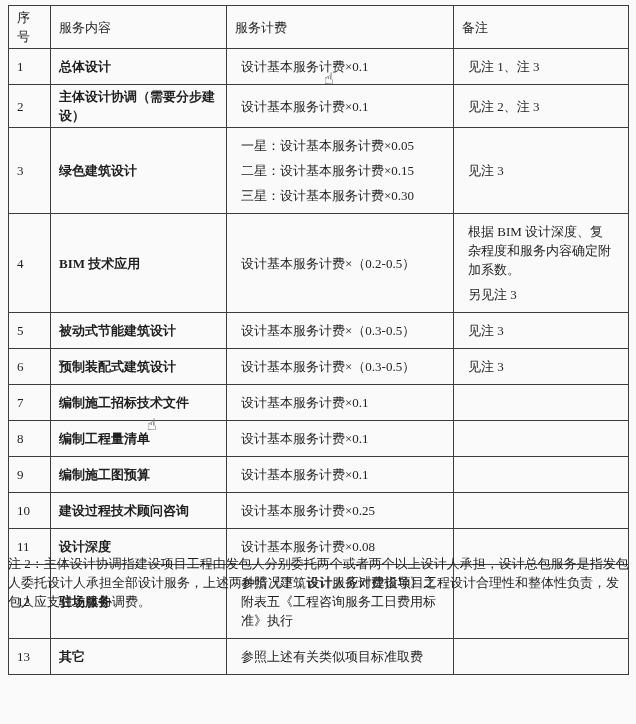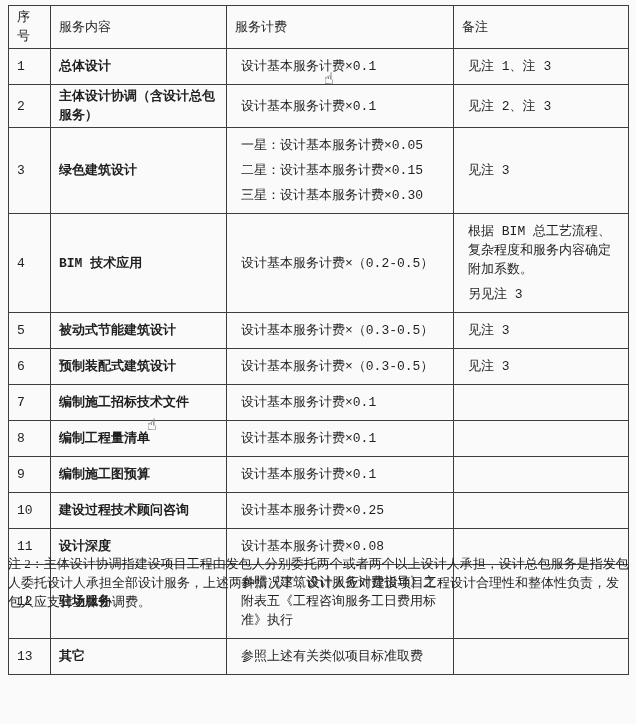--- a/index.html
+++ b/index.html
@@ -19,21 +19,20 @@
     position: absolute;
     inset: 0;
   }
   .fee-table {
     position: absolute;
     left: 8px;
     top: 5px;
     width: 620px;
     border-collapse: collapse;
     table-layout: fixed;
-    font-family: Liberation Mono, monospace;
   }
   .fee-table th,
   .fee-table td {
     border: 1px solid #3d3d3d;
     padding: 2px 8px;
     font-size: 13px;
     line-height: 19px;
     text-align: left;
     vertical-align: middle;
     font-weight: normal;
@@ -99,21 +98,21 @@
           <td class="col-service">总体设计</td>
           <td class="col-fee">
             <div class="fee-line">设计基本服务计费×0.1</div>
           </td>
           <td class="col-note">
             <div class="note-line">见注 1、注 3</div>
           </td>
         </tr>
         <tr style="height: 43px;">
           <td class="col-no">2</td>
-          <td class="col-service">主体设计协调（含设计总包服务）</td>
+          <td class="col-service">主体设计协调（需要分步建设）</td>
           <td class="col-fee">
             <div class="fee-line">设计基本服务计费×0.1</div>
           </td>
           <td class="col-note">
             <div class="note-line">见注 2、注 3</div>
           </td>
         </tr>
         <tr style="height: 57px;">
           <td class="col-no">3</td>
           <td class="col-service">绿色建筑设计</td>
@@ -126,21 +125,21 @@
             <div class="note-line">见注 3</div>
           </td>
         </tr>
         <tr style="height: 80px;">
           <td class="col-no">4</td>
           <td class="col-service">BIM 技术应用</td>
           <td class="col-fee">
             <div class="fee-line">设计基本服务计费×（0.2-0.5）</div>
           </td>
           <td class="col-note">
-            <div class="note-line">根据 BIM 总工艺流程、复杂程度和服务内容确定附加系数。</div>
+            <div class="note-line">根据 BIM 设计深度、复杂程度和服务内容确定附加系数。</div>
             <div class="note-line">另见注 3</div>
           </td>
         </tr>
         <tr style="height: 32px;">
           <td class="col-no">5</td>
           <td class="col-service">被动式节能建筑设计</td>
           <td class="col-fee">
             <div class="fee-line">设计基本服务计费×（0.3-0.5）</div>
           </td>
           <td class="col-note">

